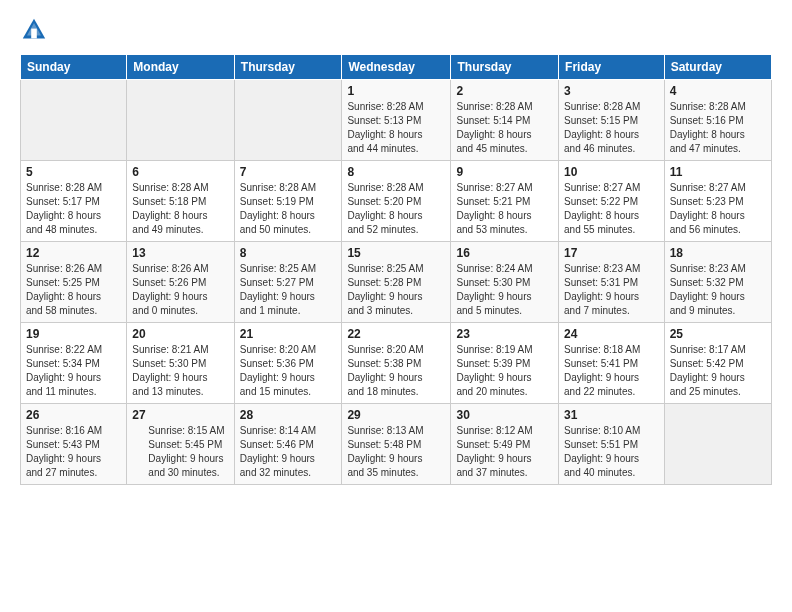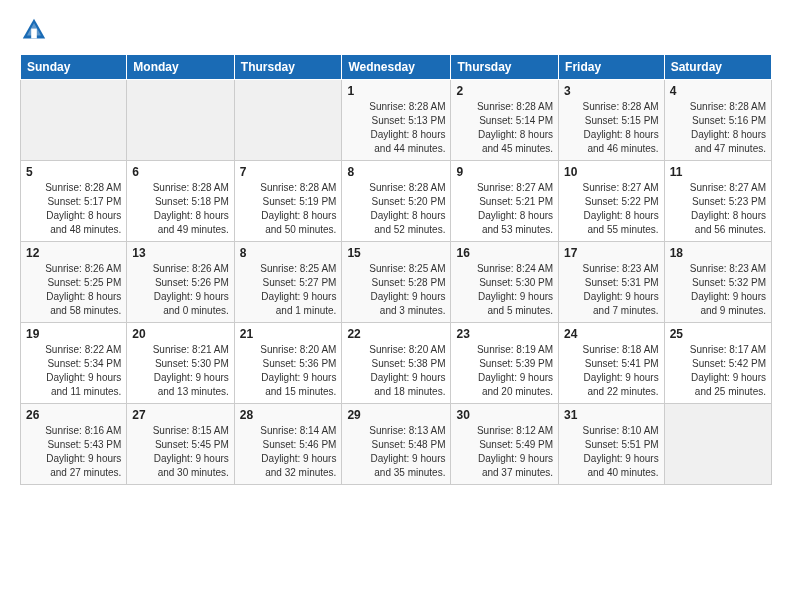--- a/index.html
+++ b/index.html
@@ -92,21 +92,20 @@
     .day-num {
       font-size: 12px;
       font-weight: bold;
       display: block;
       margin-bottom: 2px;
     }
     .day-info {
       font-size: 10px;
       color: #333;
       line-height: 1.4;
-      text-align: right;
     }
     td.empty {
       background: #f0f0f0 !important;
     }
   </style>
 </head>
 <body>
 
 <div class="page">
   <div class="header">

